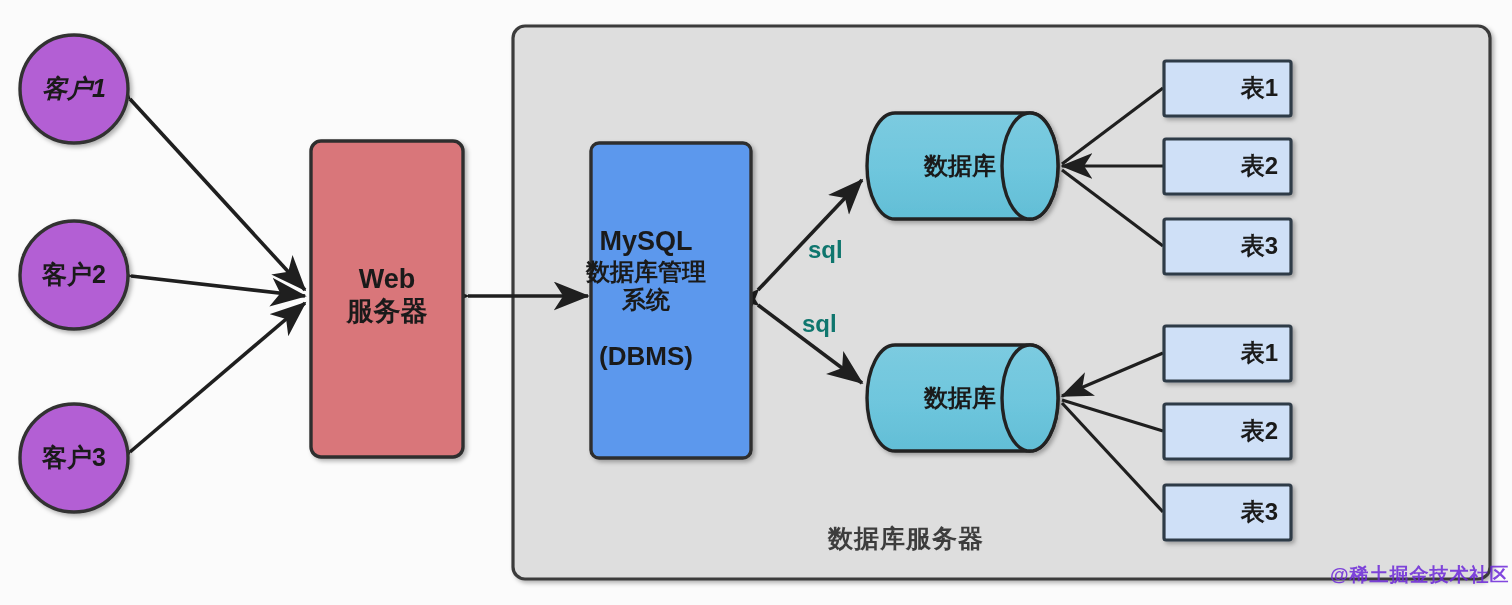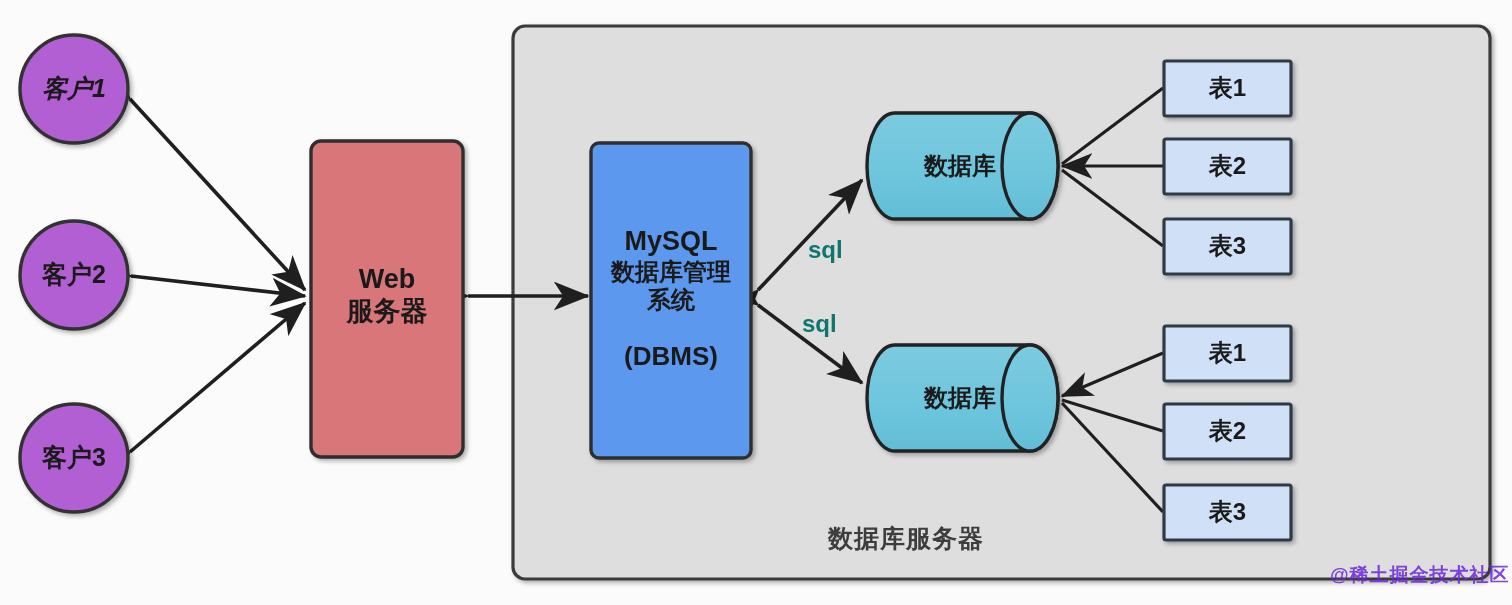--- a/index.html
+++ b/index.html
@@ -47,20 +47,21 @@
     font-size: 24px;
     font-weight: 700;
   }
   .cyl-label {
     font-size: 24px;
     font-weight: 700;
   }
   .table-label {
     font-size: 24px;
     font-weight: 700;
+    margin-left: 32px;
   }
   .sql-label {
     position: absolute;
     font-size: 24px;
     font-weight: 700;
     color: #0f766e;
   }
   .container-label {
     position: absolute;
     font-size: 25px;
@@ -170,21 +171,21 @@
   </div>
   <div class="node-text client-label" style="left:20px; top:433px; width:108px; height:50px;">
     <span>客户3</span>
   </div>
 
   <div class="node-text web-label" style="left:311px; top:258px; width:152px; height:76px;">
     <span>Web</span>
     <span>服务器</span>
   </div>
 
-  <div class="node-text dbms-label" style="left:591px; top:228px; width:160px; height:142px;">
+  <div class="node-text dbms-label" style="left:566px; top:228px; width:160px; height:142px;">
     <span style="font-size:27px;">MySQL</span>
     <span>数据库管理</span>
     <span>系统</span>
     <span style="font-size:26px;margin-top:27px;">(DBMS)</span>
   </div>
 
   <div class="node-text cyl-label" style="left:890px; top:146px; width:140px; height:40px;">
     <span>数据库</span>
   </div>
   <div class="node-text cyl-label" style="left:890px; top:378px; width:140px; height:40px;">

